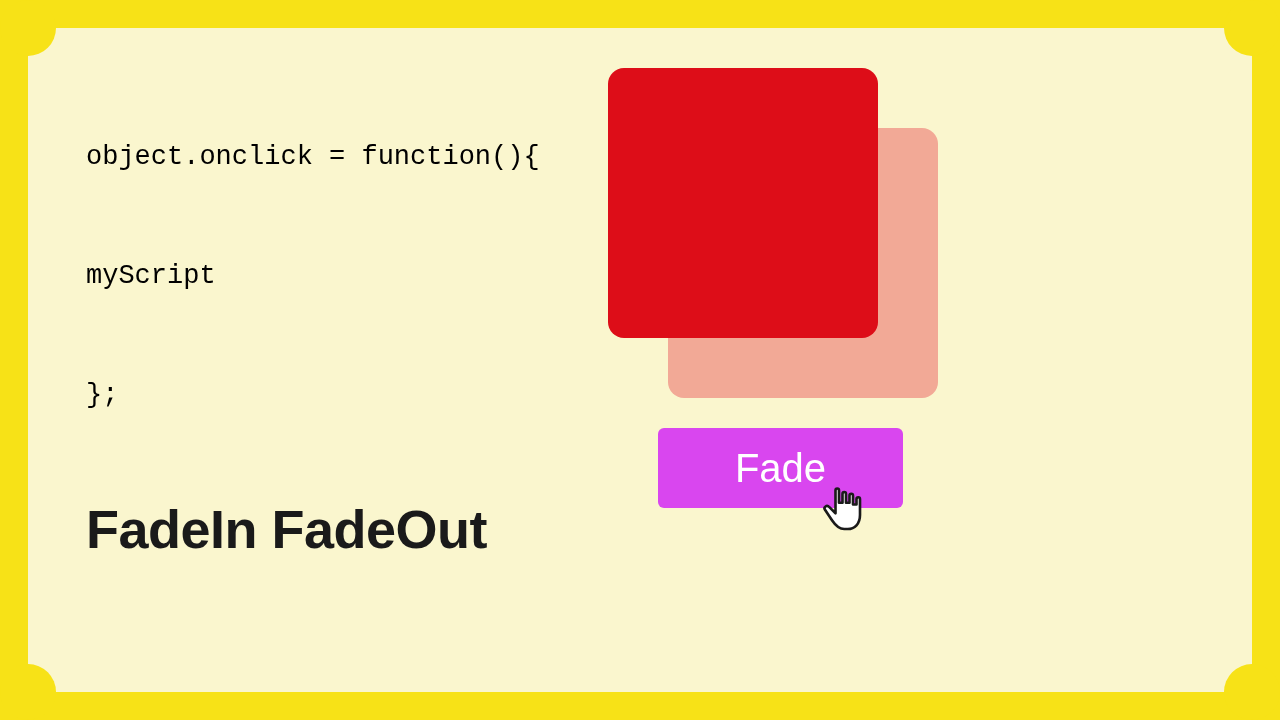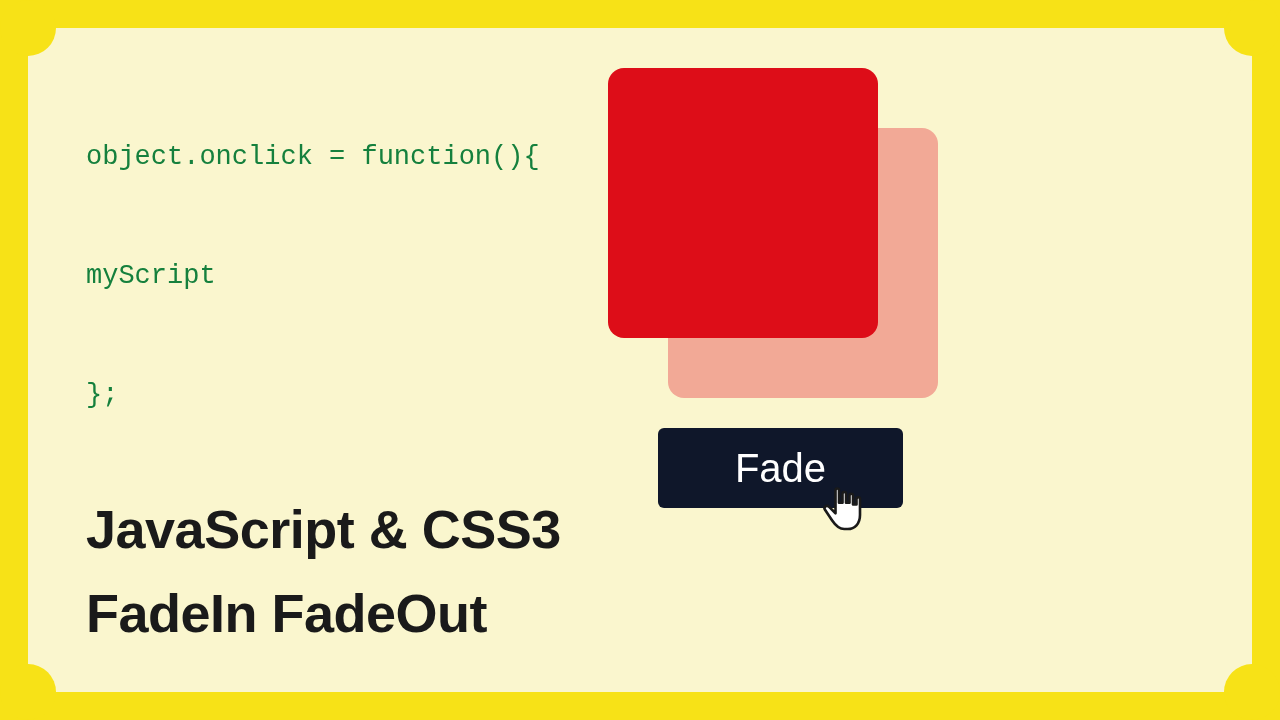--- a/index.html
+++ b/index.html
@@ -32,21 +32,21 @@
     border-radius: 50%;
   }
   .notch-tl { left: -28px; top: -28px; }
   .notch-tr { right: -28px; top: -28px; }
 
   .code {
     position: absolute;
     left: 58px; top: 100px;
     font-family: "Courier New", Courier, monospace;
     font-size: 27px;
-    color: #15803d;
+    color: #000000;
     line-height: 2.2;
     white-space: pre;
   }
 
   .title {
     position: absolute;
     left: 58px; top: 460px;
     font-size: 54px;
     font-weight: 800;
     color: #1a1a1a;
@@ -71,21 +71,21 @@
     left: 0; top: 0;
     width: 270px; height: 270px;
     background: #dd0d18;
     border-radius: 16px;
   }
 
   .fade-btn {
     position: absolute;
     left: 630px; top: 400px;
     width: 245px; height: 80px;
-    background: #0f172a;
+    background: #d946ef;
     color: #fff;
     font-family: Verdana, Geneva, sans-serif;
     font-size: 40px;
     border: none;
     border-radius: 6px;
     display: flex;
     align-items: center;
     justify-content: center;
     cursor: pointer;
   }
@@ -120,21 +120,20 @@
   <div class="notch-tl"></div>
   <div class="notch-tr"></div>
 
   <pre class="code"><span>object.onclick = function(){</span>
 
 <span>myScript</span>
 
 <span>};</span></pre>
 
   <div class="title">
-    <div>JavaScript &amp; CSS3</div>
     <div>FadeIn FadeOut</div>
   </div>
 
   <div class="square-wrap">
     <div class="square-back"></div>
     <div class="square-front"></div>
   </div>
 
   <button class="fade-btn">
     <span>Fade</span>

